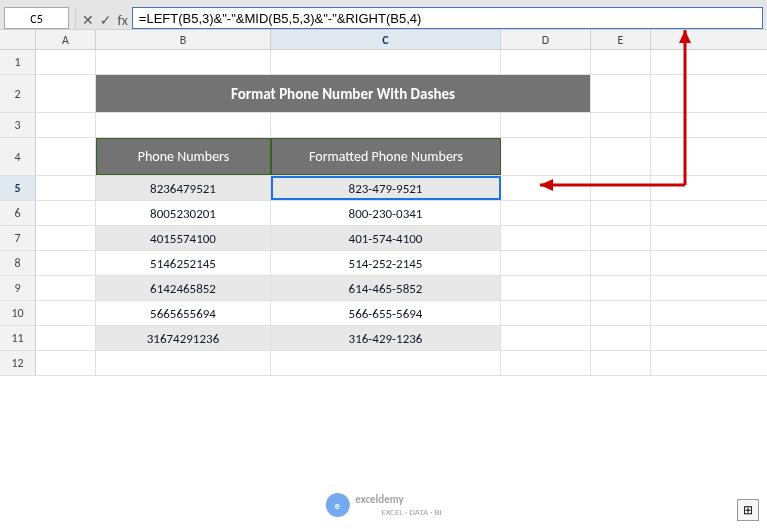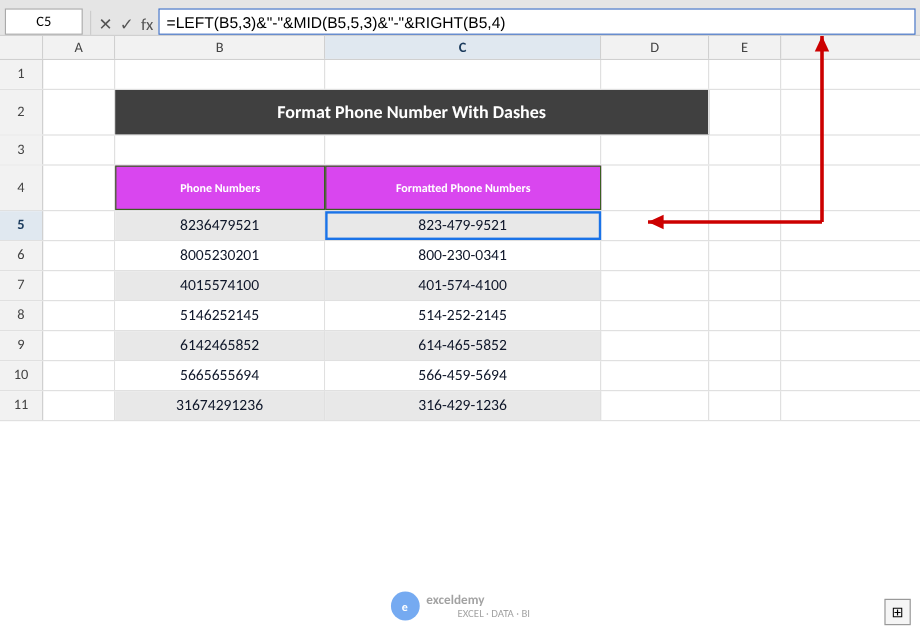--- a/index.html
+++ b/index.html
@@ -151,33 +151,33 @@
 
     
     .col-a { width: 60px; min-width: 60px; }
     .col-b { width: 175px; min-width: 175px; }
     .col-c { width: 230px; min-width: 230px; }
     .col-d { width: 90px; min-width: 90px; }
     .col-e { width: 60px; min-width: 60px; }
 
     
     .title-cell {
-      background: #404040;
+      background: #737373;
       color: #fff;
       font-weight: bold;
       font-size: 15px;
       justify-content: center;
     }
 
     
     .table-header {
-      background: #d946ef;
+      background: #737373;
       color: #fff;
-      font-weight: bold;
-      font-size: 10px;
+      font-weight: normal;
+      font-size: 14px;
       border: 1px solid #3a6020;
     }
 
     
     .data-light {
       background: #e8e8e8;
     }
     .data-white {
       background: #ffffff;
     }
@@ -339,34 +339,42 @@
       <div class="cell col-b data-light">6142465852</div>
       <div class="cell col-c data-light">614-465-5852</div>
       <div class="cell col-d"></div>
       <div class="cell col-e"></div>
     </div>
 
     <div class="row">
       <div class="row-num">10</div>
       <div class="cell col-a"></div>
       <div class="cell col-b data-white">5665655694</div>
-      <div class="cell col-c data-white">566-459-5694</div>
+      <div class="cell col-c data-white">566-655-5694</div>
       <div class="cell col-d"></div>
       <div class="cell col-e"></div>
     </div>
 
     <div class="row">
       <div class="row-num">11</div>
       <div class="cell col-a"></div>
       <div class="cell col-b data-light">31674291236</div>
       <div class="cell col-c data-light">316-429-1236</div>
       <div class="cell col-d"></div>
       <div class="cell col-e"></div>
     </div>
 
+    <div class="row">
+      <div class="row-num">12</div>
+      <div class="cell col-a"></div>
+      <div class="cell col-b"></div>
+      <div class="cell col-c"></div>
+      <div class="cell col-d"></div>
+      <div class="cell col-e"></div>
+    </div>
 
   </div>
 </div>
 
 <svg class="arrow-container" viewBox="0 0 767 529" xmlns="http://www.w3.org/2000/svg">
 
   <line x1="685" y1="30" x2="685" y2="185" stroke="#cc0000" stroke-width="3"></line>
 
   <line x1="685" y1="185" x2="540" y2="185" stroke="#cc0000" stroke-width="3"></line>
 

